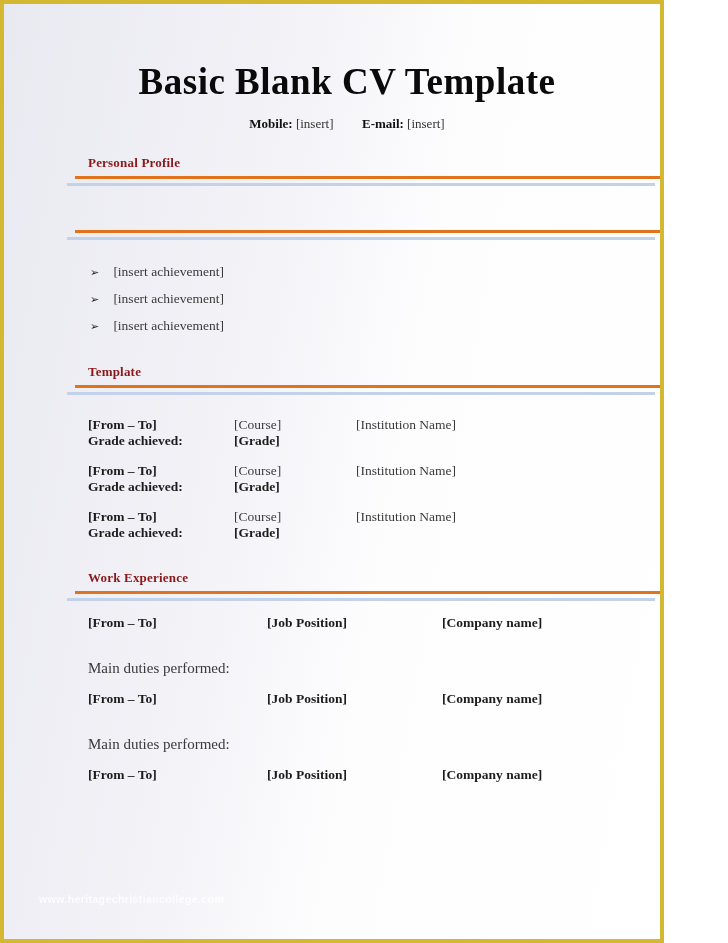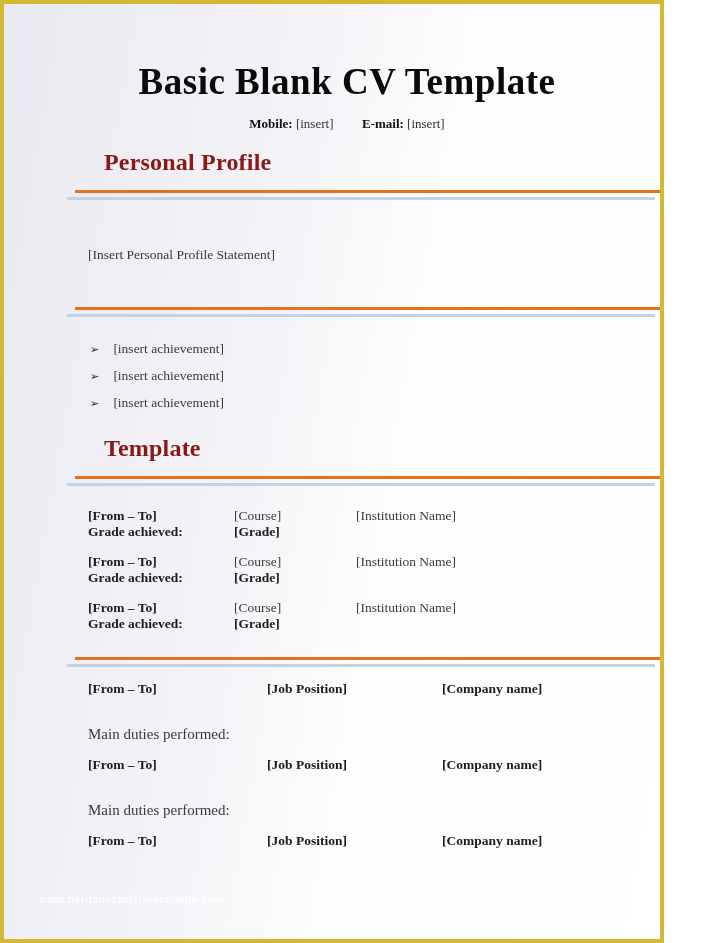--- a/index.html
+++ b/index.html
@@ -45,22 +45,22 @@
   }
   .contact-line .lbl { font-weight: bold; color: #111; }
   .contact-line .gap { display: inline-block; width: 22px; }
   .content { padding-left: 84px; }
   .section { margin: 0; }
   .sec-pp  { margin-top: 19px; }
   .sec-ach { margin-top: 44px; }
   .sec-edu { margin-top: 23px; }
   .sec-we  { margin-top: 25px; }
   .sec-heading {
-    margin: 16px;
-    font-size: 24px;
+    margin: 0;
+    font-size: 13px;
     line-height: 23px;
     font-weight: bold;
     color: #8b1818;
     letter-spacing: 0.2px;
   }
   .rule-orange {
     height: 3px; width: 588px;
     background: #e0731c;
     margin: 2px 0 0 -13px;
   }
@@ -143,21 +143,20 @@
       <span>[insert]</span>
     </div>
   </div>
 
   <div class="content">
 
     <div class="section sec-pp">
       <h2 class="sec-heading">Personal Profile</h2>
       <div class="rule-orange"></div>
       <div class="rule-blue"></div>
-      <div class="statement">[Insert Personal Profile Statement]</div>
     </div>
 
     <div class="section sec-ach">
       <div class="rule-orange"></div>
       <div class="rule-blue"></div>
       <div class="ach-list">
         <div class="ach-item">
           <span class="arrow">➢</span>
           <span>[insert achievement]</span>
         </div>
@@ -217,20 +216,21 @@
           </div>
           <div>
             <div class="r">[Institution Name]</div>
           </div>
         </div>
 
       </div>
     </div>
 
     <div class="section sec-we">
+      <h2 class="sec-heading">Work Experience</h2>
       <div class="rule-orange"></div>
       <div class="rule-blue"></div>
       <div class="we-rows">
 
         <div class="we-head">
           <div>[From – To]</div>
           <div>[Job Position]</div>
           <div>[Company name]</div>
         </div>
         <div class="we-duties">Main duties performed:</div>

